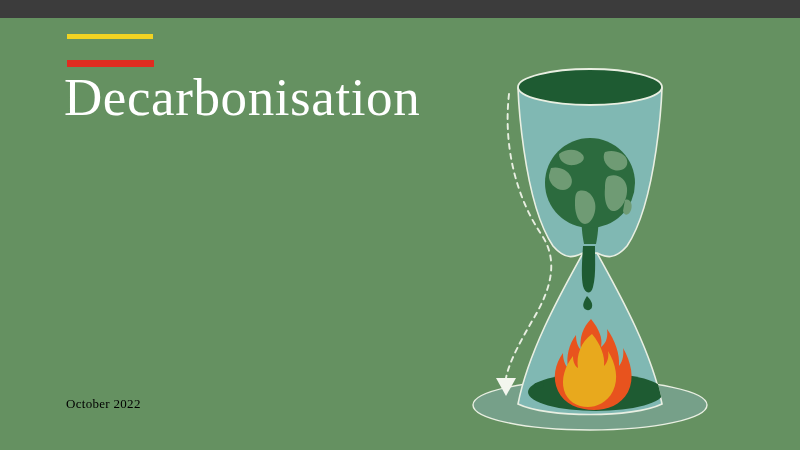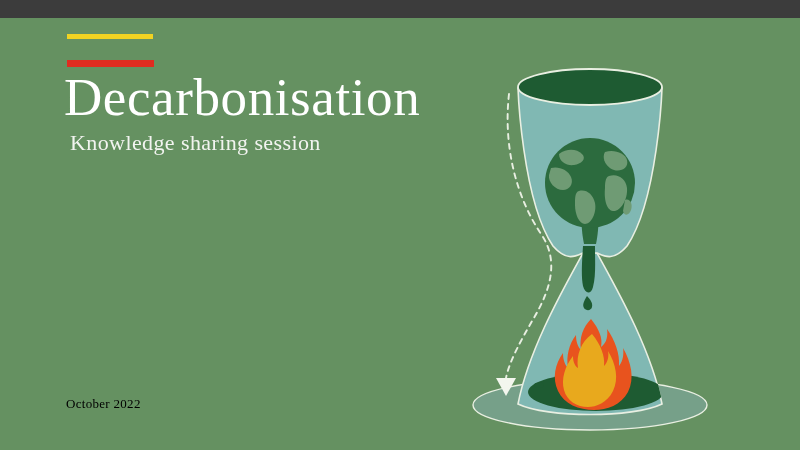--- a/index.html
+++ b/index.html
@@ -89,21 +89,20 @@
 </style>
 </head>
 <body>
 
 <div class="slide">
 
   <div class="accent-bar yellow"></div>
   <div class="accent-bar red"></div>
 
   <h1 class="title">Decarbonisation</h1>
-  <h2 class="subtitle">Knowledge sharing session</h2>
   <p class="date">October 2022</p>
 
   <div class="illustration">
     <svg viewBox="0 0 270 390" xmlns="http://www.w3.org/2000/svg" aria-hidden="true">
       <defs>
         <clipPath id="clipTop">
           <path d="M63,38 C63,38 66,150 96,200 L174,200 C204,150 207,38 207,38 Z"></path>
         </clipPath>
         <clipPath id="clipBottom">
           <path d="M128,205 C110,235 72,300 62,358 C90,368 180,368 208,358 C198,300 160,235 142,205 Z"></path>

